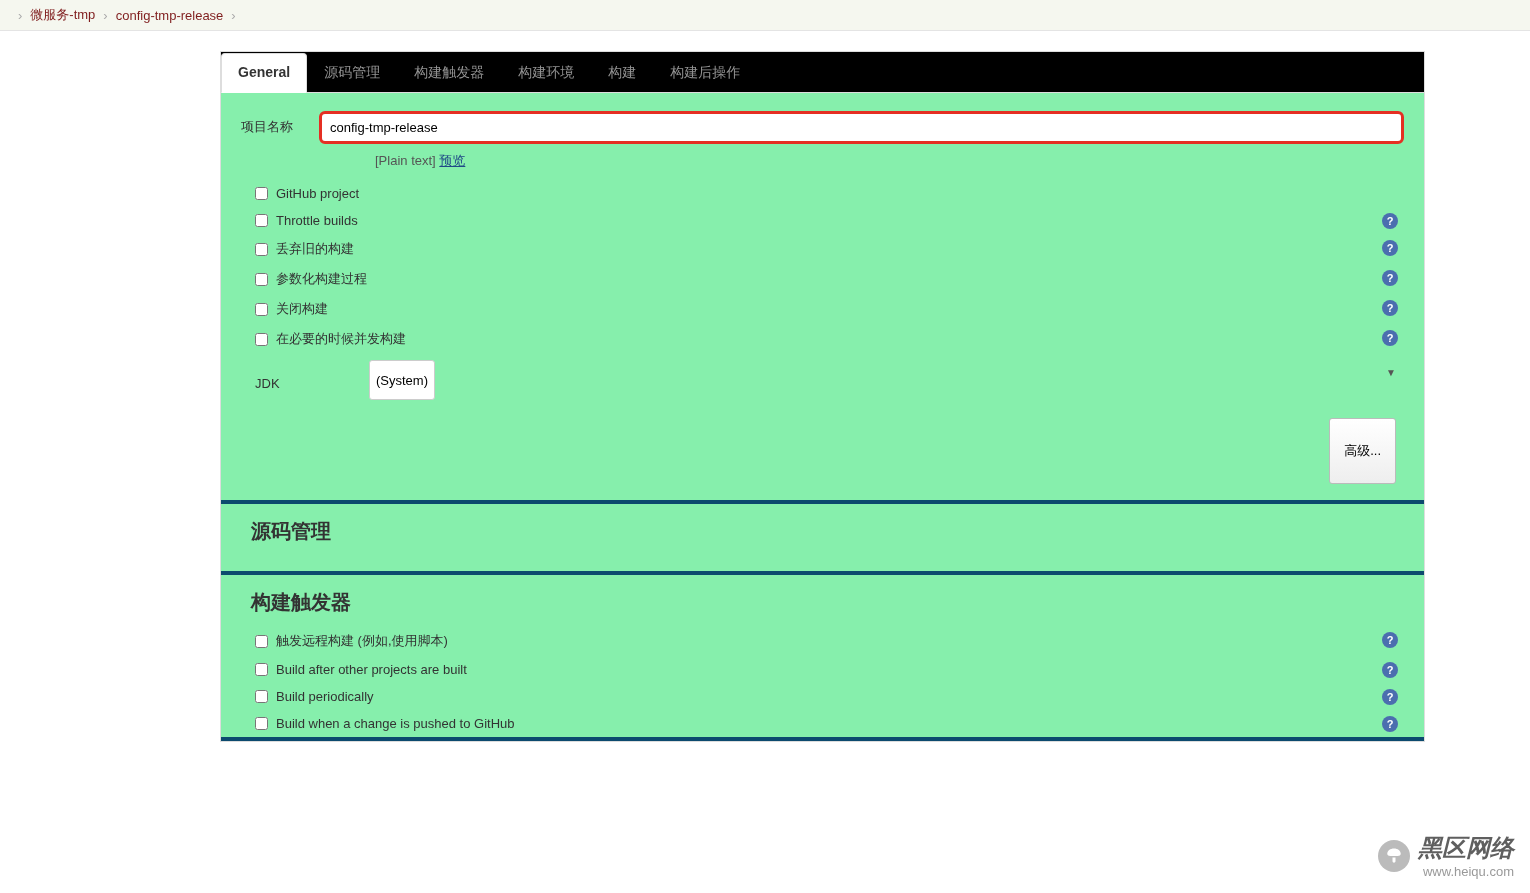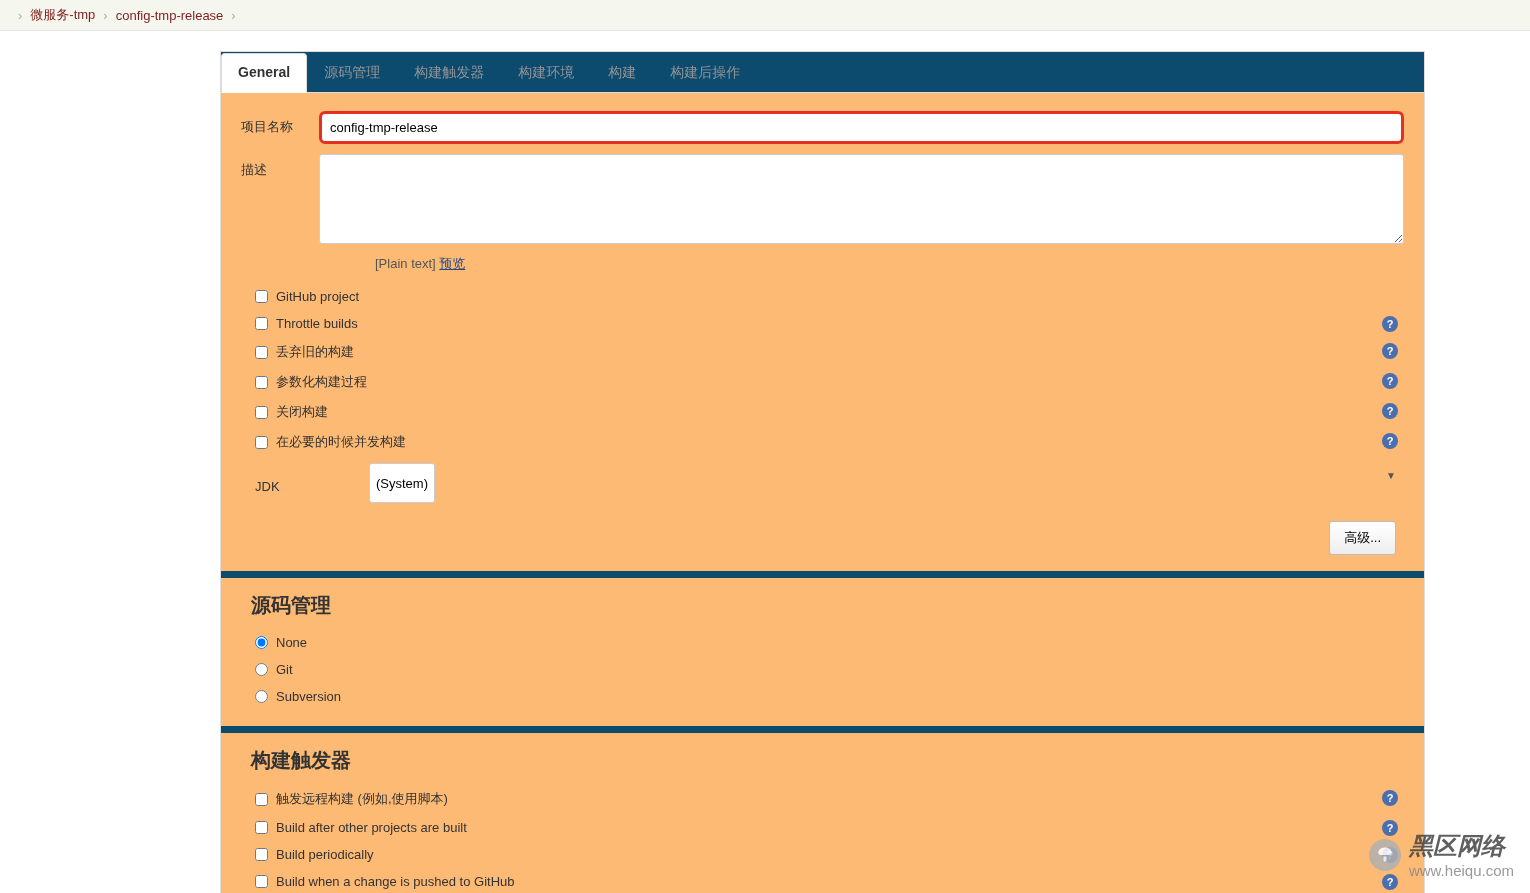--- a/index.html
+++ b/index.html
@@ -4,25 +4,25 @@
 <style>
 * { box-sizing: border-box; margin: 0; padding: 0; }
 body { font-family: Arial, "Microsoft YaHei", sans-serif; font-size: 13px; color: #333; background: #fff; width: 1530px; }
 
 .breadcrumb { background: #f5f7ef; border-bottom: 1px solid #e4e4e4; padding: 6px 10px; display: flex; align-items: center; font-size: 13px; }
 .breadcrumb .sep { color: #aaa; margin: 0 8px; }
 .breadcrumb .crumb { color: #7f1d1d; }
 
 .main-panel { margin: 20px 0 0 220px; width: 1205px; background: #f4f4f4; border: 1px solid #ddd; padding: 0; position: relative; }
 
-.tabs { display: flex; background: #0c4a6e; border-bottom: 1px solid #ddd; padding: 0; margin-top: 0; }
+.tabs { display: flex; background: #000000; border-bottom: 1px solid #ddd; padding: 0; margin-top: 0; }
 .tab { padding: 10px 16px; color: #949494; font-size: 14px; cursor: pointer; border: 1px solid transparent; position: relative; top: 1px; }
 .tab.active { background: #fff; color: #333; font-weight: bold; border: 1px solid #ddd; border-bottom: 1px solid #fff; border-radius: 4px 4px 0 0; }
 
-.content { background: #fdba74; padding: 18px 20px 16px 20px; border-bottom: 7px solid #0c4a6e; }
+.content { background: #86efac; padding: 18px 20px 16px 20px; border-bottom: 4px solid #0c4a6e; }
 
 .form-row { display: flex; align-items: flex-start; margin-bottom: 8px; }
 .form-label { width: 78px; text-align: left; padding-top: 7px; color: #333; font-size: 13px; flex-shrink: 0; }
 .form-control { flex: 1; }
 
 .text-input { width: 100%; padding: 6px 8px; border: 1px solid #ccc; border-radius: 3px; font-size: 13px; }
 .text-input.highlight { border: 3px solid #e52f23; border-radius: 6px; padding: 6px 8px; }
 textarea.text-input { height: 90px; resize: both; font-family: Arial; }
 
 .desc-sub { margin-left: 102px; margin-top: 4px; font-size: 13px; padding-left: 32px; }
@@ -35,33 +35,33 @@
 .help-icon { position: absolute; right: 6px; top: 6px; width: 16px; height: 16px; border-radius: 50%; background: #4b6eaf; color: #fff; font-size: 11px; font-weight: bold; display: flex; align-items: center; justify-content: center; cursor: pointer; }
 
 .jdk-row { display: flex; align-items: center; padding: 6px 0; gap: 36px; }
 .jdk-row .form-label { padding-left: 14px; width: 92px; }
 .select { flex: 1; padding: 5px 6px; border: 1px solid #ccc; border-radius: 3px; font-size: 13px; background: #fff; height: 40px; appearance: none; -webkit-appearance: none; }
 .select-wrap { flex: 1; position: relative; }
 .select-wrap::after { content: "▼"; position: absolute; right: 8px; top: 7px; font-size: 10px; color: #555; pointer-events: none; }
 .jdk-hint { margin-left: 92px; color: #666; font-size: 13px; margin-top: 6px; }
 
 .adv-row { text-align: right; padding: 12px 8px 0 0; }
-.btn { display: inline-block; padding: 7px 14px; border: 1px solid #bbb; background: linear-gradient(#fff, #eee); border-radius: 3px; font-size: 13px; cursor: pointer; }
+.btn { display: inline-block; padding: 23px 14px; border: 1px solid #bbb; background: linear-gradient(#fff, #eee); border-radius: 3px; font-size: 13px; cursor: pointer; }
 
 .section-title { font-size: 20px; font-weight: bold; padding: 14px 0 10px 10px; color: #333; }
 
 .radio-row { padding: 6px 0 6px 14px; display: flex; align-items: center; }
 .radio-row input[type=radio] { margin-right: 8px; }
 .radio-row .label { font-size: 13px; color: #333; }
 
 .watermark { position: fixed; right: 16px; bottom: 14px; display: flex; align-items: center; gap: 8px; opacity: 0.85; font-family: "Microsoft YaHei", sans-serif; }
 .watermark .logo { width: 32px; height: 32px; border-radius: 50%; background: #b0b0b0; display: flex; align-items: center; justify-content: center; }
 .watermark .logo svg { width: 18px; height: 18px; fill: #fff; }
 .watermark .text .t1 { font-size: 24px; font-weight: bold; color: #444; font-style: italic; }
-.watermark .text .t2 { font-size: 15px; color: #888; }
+.watermark .text .t2 { font-size: 13px; color: #888; text-align: right; }
 </style>
 </head>
 <body>
 
 <div class="breadcrumb">
   <span class="sep">›</span>
   <span class="crumb">微服务-tmp</span>
   <span class="sep">›</span>
   <span class="crumb">config-tmp-release</span>
   <span class="sep">›</span>
@@ -76,26 +76,20 @@
     <div class="tab">构建环境</div>
     <div class="tab">构建</div>
     <div class="tab">构建后操作</div>
   </div>
 
   <div class="content">
     <div class="form-row">
       <div class="form-label">项目名称</div>
       <div class="form-control">
         <input type="text" class="text-input highlight" value="config-tmp-release" style="">
-      </div>
-    </div>
-    <div class="form-row" style="margin-top:10px;">
-      <div class="form-label">描述</div>
-      <div class="form-control">
-        <textarea class="text-input" style=""></textarea>
       </div>
     </div>
     <div class="desc-sub">
       <span class="plain">[Plain text]</span>
       <a href="#">预览</a>
     </div>
 
     <div id="general-checks" style="margin-top:10px;">
         <div class="checkbox-row">
           <input type="checkbox" style="">
@@ -137,34 +131,20 @@
       </div>
     </div>
 
     <div class="adv-row">
       <button class="btn">高级...</button>
     </div>
   </div>
 
   <div class="content" style="padding-top:0;">
     <div class="section-title">源码管理</div>
-    <div id="scm-radios">
-        <div class="radio-row">
-          <input type="radio" name="scm" checked="" style="">
-          <span class="label">None</span>
-        </div>
-        <div class="radio-row">
-          <input type="radio" name="scm" style="">
-          <span class="label">Git</span>
-        </div>
-        <div class="radio-row">
-          <input type="radio" name="scm" style="">
-          <span class="label">Subversion</span>
-        </div>
-      </div>
   </div>
 
   <div class="content" style="padding-top:0;padding-bottom:0;">
     <div class="section-title">构建触发器</div>
     <div id="trigger-checks">
         <div class="checkbox-row">
           <input type="checkbox" style="">
           <span class="label ">触发远程构建 (例如,使用脚本)</span>
           <span class="help-icon">?</span>
         </div>

